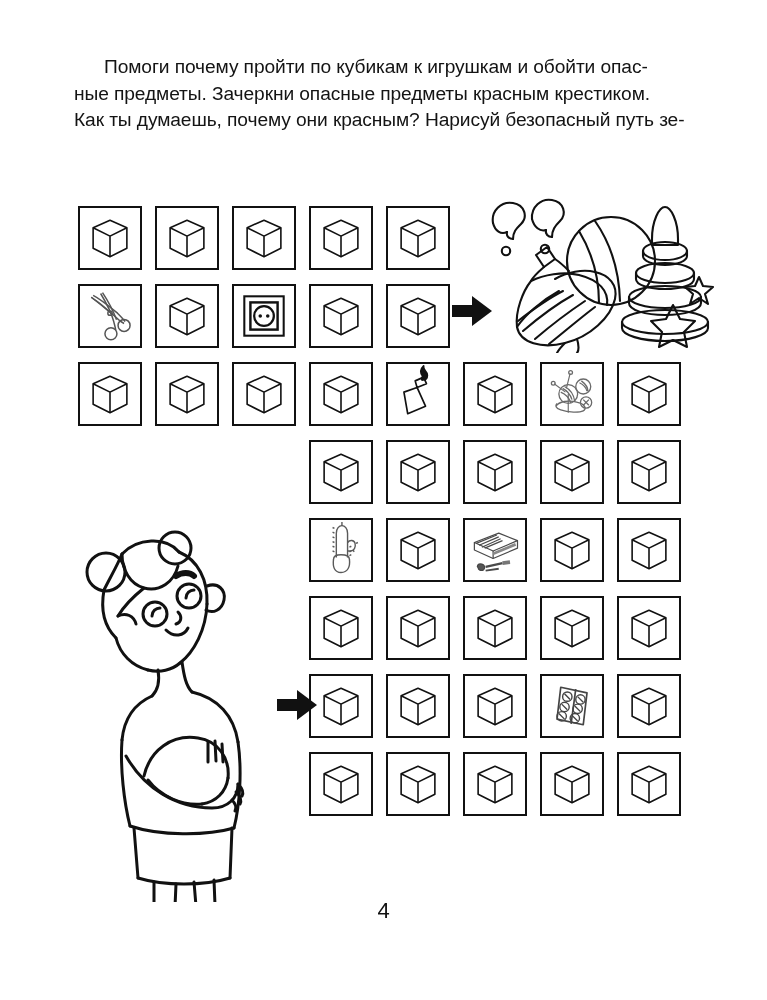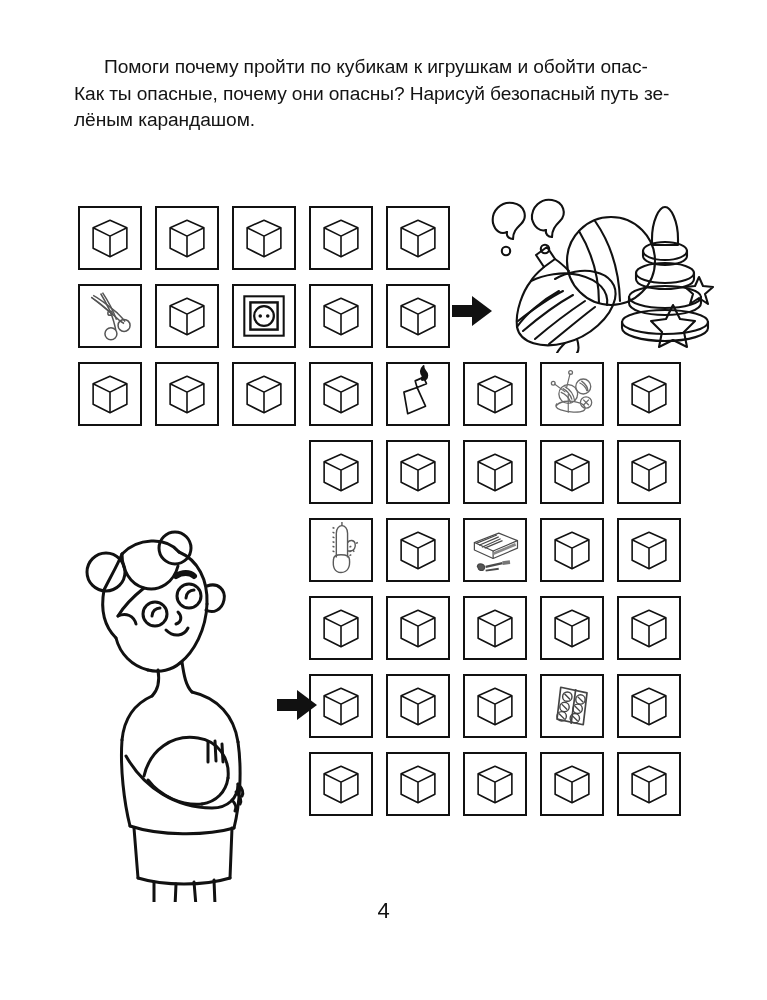--- a/index.html
+++ b/index.html
@@ -53,22 +53,22 @@
     font-family:"Liberation Sans", sans-serif;
   }
 </style>
 </head>
 <body>
 
 <div id="page">
 
   <div class="instructions">
     <div><span class="indent"></span><span>Помоги почему пройти по кубикам к игрушкам и обойти опас-</span></div>
-    <div><span>Как ты опасные, почему они опасны? Нарисуй безопасный путь зе-</span></div>
-    <div class="lastline"><span>лёным карандашом.</span></div>
+    <div><span>ные предметы. Зачеркни опасные предметы красным крестиком.</span></div>
+    <div><span>Как ты думаешь, почему они красным? Нарисуй безопасный путь зе-</span></div>
   </div>
 
   <div id="grid">
       <div class="cell" style="left: 78px; top: 206px;">
         <div class="art">
           <svg viewBox="0 0 64 64" fill="none" stroke="#111" stroke-width="1.7" stroke-linejoin="round">
             <path d="M32 13 L50 21 L50 43 L32 52 L14 43 L14 21 Z"></path>
             <path d="M14 21 L32 30 L50 21"></path>
             <path d="M32 30 L32 52"></path>
           </svg>

